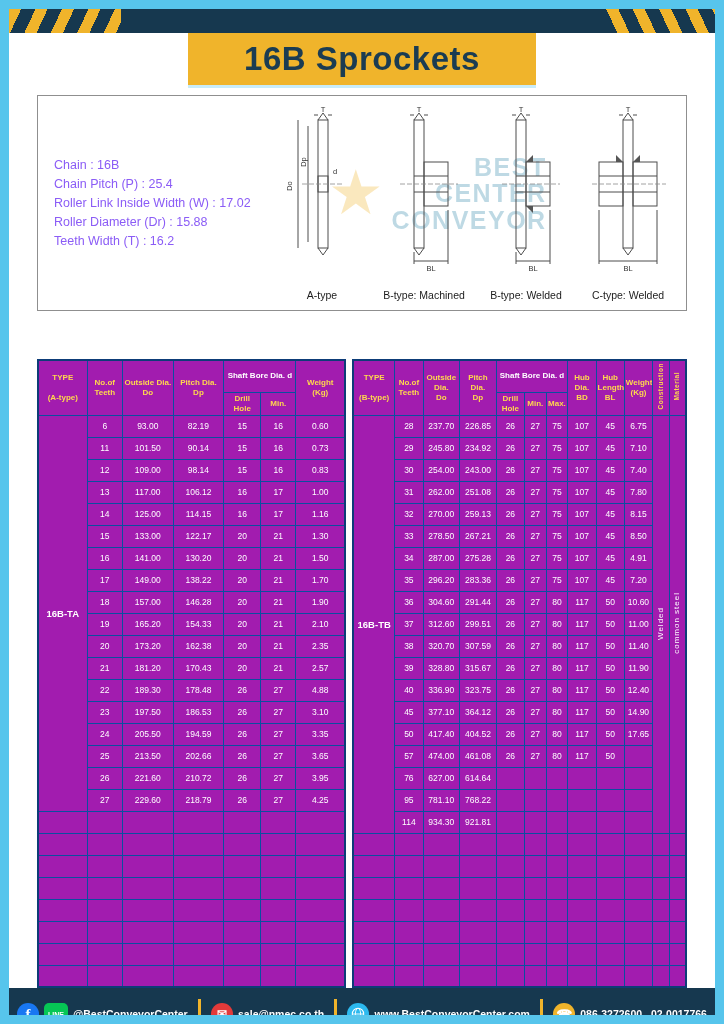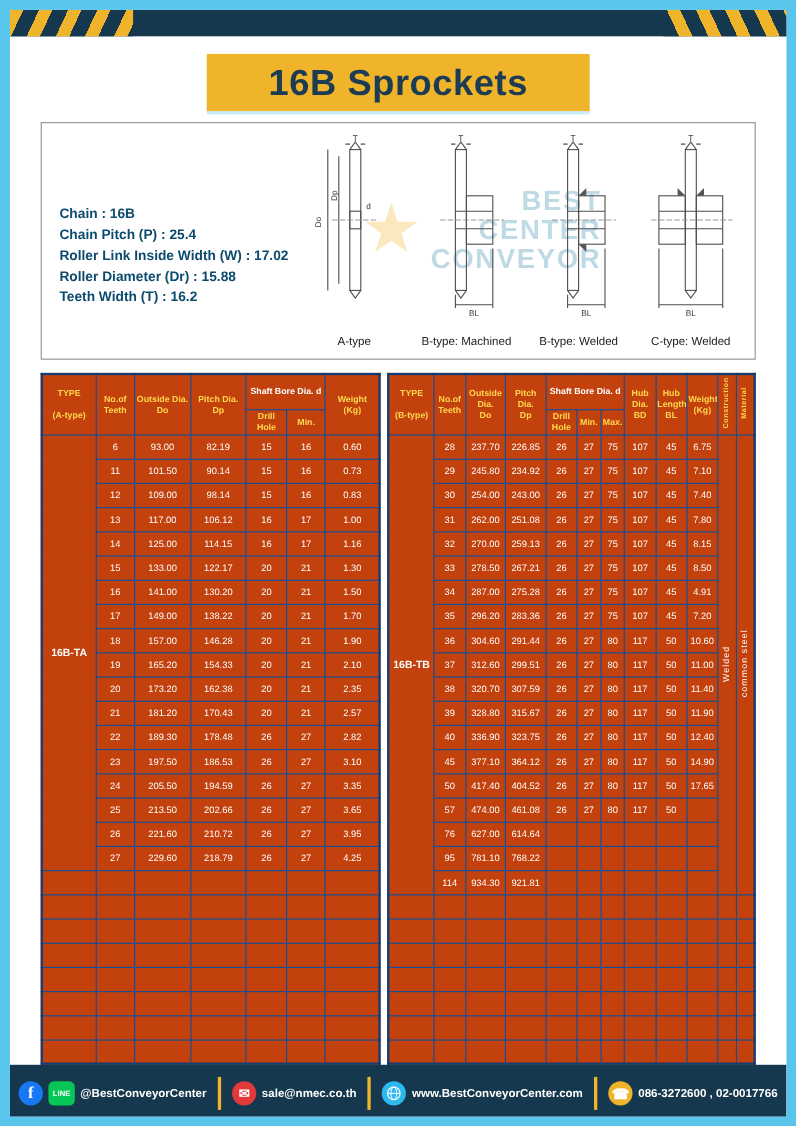--- a/index.html
+++ b/index.html
@@ -16,35 +16,35 @@
   }
 
   
   .topbar{ height:24px; background:#16384f; position:relative; flex:none; }
   .stripes{ position:absolute; top:0; height:100%; width:112px; }
   .stripes.left{ left:0; background:repeating-linear-gradient(115deg,#f0b42b 0 11px,#16384f 11px 24px); }
   .stripes.right{ right:0; background:repeating-linear-gradient(65deg,#16384f 0 13px,#f0b42b 13px 24px); }
 
   
   .banner{
-    margin:16px auto 0; width:348px; height:52px; flex:none;
+    margin:0 auto 0; width:348px; height:52px; flex:none;
     background:#f0b42b; color:#1b3c52;
     display:flex; align-items:center; justify-content:center;
     font-size:33px; font-weight:bold; letter-spacing:0.5px;
     box-shadow:0 3px 0 #c9ecf9;
   }
 
   
   .info-panel{
     margin:10px 28px 0; height:216px; flex:none;
     border:1px solid #8f8f8f; position:relative; background:#fff;
   }
   .specs{
-    position:absolute; left:16px; top:73px; z-index:2;
-    color:#0c4a6e; font-size:12.5px; font-weight:bold; line-height:19px;
+    position:absolute; left:16px; top:60px; z-index:2;
+    color:#8b5cf6; font-size:12.5px; font-weight:normal; line-height:19px;
     white-space:nowrap;
   }
   .figures{
     position:absolute; left:234px; right:8px; top:8px; bottom:8px;
     display:flex; justify-content:space-between; z-index:1;
   }
   .fig{ display:flex; flex-direction:column; align-items:center; width:100px; }
   .fig-label{ font-size:10.5px; color:#1c1c1c; margin-top:17px; white-space:nowrap; }
   .ln{ stroke:#4d4d4d; fill:none; stroke-width:1; }
   .cl{ stroke:#8a8a8a; stroke-dasharray:5 2; stroke-width:0.8; }
@@ -56,21 +56,21 @@
     display:flex; align-items:center; gap:8px; opacity:0.3; pointer-events:none;
   }
   .wm-star{ font-size:62px; color:#f0b42b; line-height:0.9; }
   .wm-text{ display:flex; flex-direction:column; font-weight:bold; font-size:25px;
             color:#2a85a8; letter-spacing:1.5px; line-height:1.05;text-align:right; }
 
   
   .tables{ margin:12px 28px 0; display:flex; gap:6px; flex:none; align-items:flex-start; }
   .tables table{
     border-collapse:collapse; table-layout:fixed;
-    background:#c2410c; border:2px solid #0d3c78;
+    background:#a21caf; border:2px solid #0d3c78;margin-top:36px;
   }
   .tbl-a{ width:48%; }
   .tbl-b{ width:52%; }
   td,th{ border:1px solid #0a4fa0; overflow:hidden; }
   td{ color:#fff; font-size:8.5px; text-align:center; height:22px; padding:0 1px; }
   th{ color:#ffd84d; font-size:8px; font-weight:bold; text-align:center; padding:1px; line-height:1.25; }
   th.white-h{ color:#ffffff; font-size:8px; }
   thead tr:nth-child(1) th{ height:32px; }
   thead tr:nth-child(2) th{ height:22px; }
   .type-cell{ font-size:9.5px; font-weight:bold; }
@@ -352,21 +352,21 @@
             <td>20</td>
             <td>21</td>
             <td>2.57</td>
           </tr>
           <tr>
             <td>22</td>
             <td>189.30</td>
             <td>178.48</td>
             <td>26</td>
             <td>27</td>
-            <td>2.82</td>
+            <td>4.88</td>
           </tr>
           <tr>
             <td>23</td>
             <td>197.50</td>
             <td>186.53</td>
             <td>26</td>
             <td>27</td>
             <td>3.10</td>
           </tr>
           <tr>

